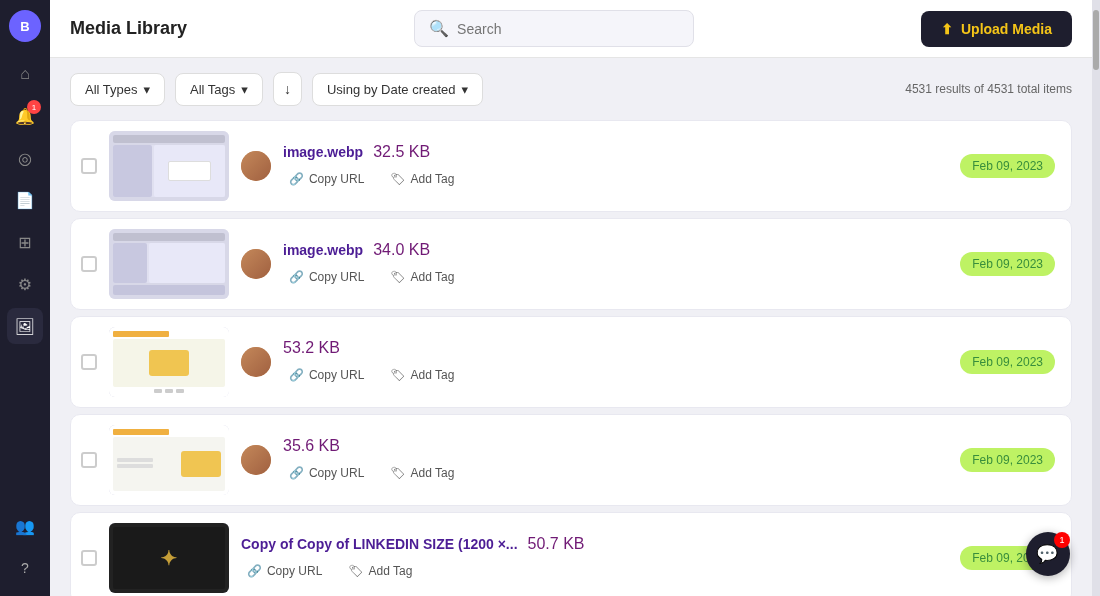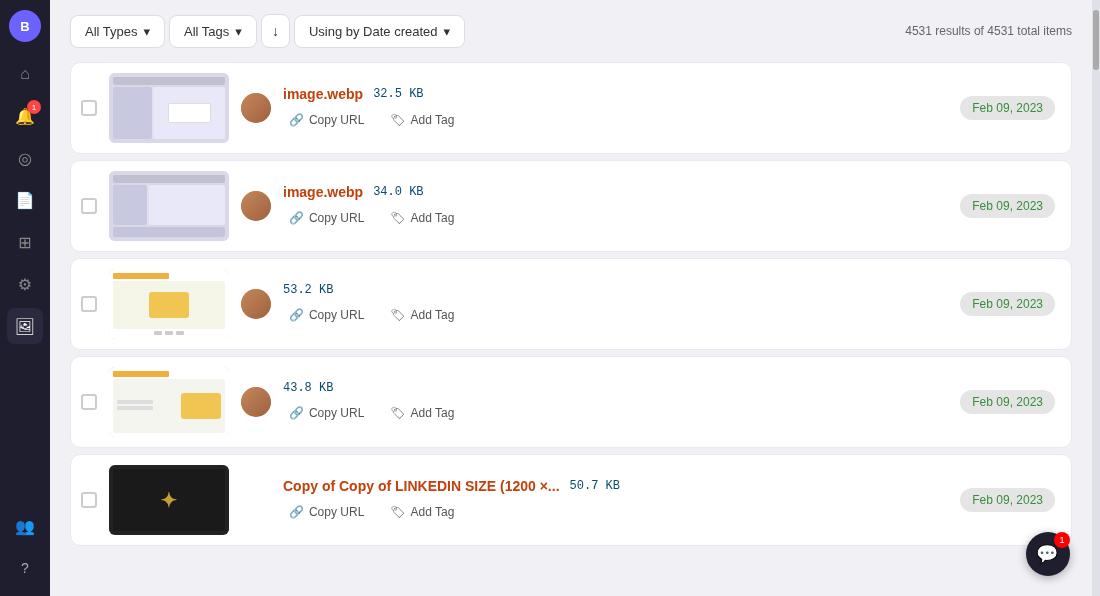--- a/index.html
+++ b/index.html
@@ -94,21 +94,21 @@
       display: flex;
       align-items: center;
       gap: 8px;
     }
 
     
     .filters-bar {
       padding: 14px 20px;
       display: flex;
       align-items: center;
-      gap: 4px;
+      gap: 10px;
       flex-shrink: 0;
     }
     .filter-btn {
       background: white;
       border: 1px solid #ddd;
       border-radius: 8px;
       padding: 8px 14px;
       font-size: 13px;
       cursor: pointer;
       display: flex;
@@ -191,45 +191,44 @@
       gap: 8px;
     }
     .media-name-row {
       display: flex;
       align-items: center;
       gap: 10px;
     }
     .media-name {
       font-size: 14px;
       font-weight: 600;
-      color: #c2410c;
+      color: #4c1d95;
     }
     .media-size {
-      font-size: 12px;
-      color: #0c4a6e;
-      font-family: Liberation Mono, monospace;
+      font-size: 16px;
+      color: #701a75;
     }
     .media-actions {
       display: flex;
       align-items: center;
       gap: 14px;
     }
     .action-btn {
       display: flex;
       align-items: center;
       gap: 5px;
       font-size: 12px;
       color: #555;
       cursor: pointer;
       padding: 3px 6px;
       border-radius: 5px;
     }
 
     .media-date {
-      background: #e5e5e5;
+      background: #bef264;
       color: #388e3c;
       border-radius: 12px;
       padding: 5px 12px;
       font-size: 12px;
       font-weight: 500;
       white-space: nowrap;
       margin-left: auto;
       flex-shrink: 0;
     }
 
@@ -312,20 +311,33 @@
   <div class="sidebar-item">
     <span>👥</span>
   </div>
   <div class="sidebar-item">
     <span style="font-size:14px; color:#aaa;">?</span>
   </div>
 </div>
 
 <div class="main">
 
+  <div class="header">
+    <h1 class="header-title">Media Library</h1>
+
+    <div class="search-bar">
+      <span style="color:#888;">🔍</span>
+      <input type="text" placeholder="Search" style="">
+    </div>
+
+    <button class="upload-btn">
+      <span>⬆</span>
+      <span>Upload Media</span>
+    </button>
+  </div>
 
   <div class="filters-bar">
     <button class="filter-btn">
       <span>All Types</span>
       <span>▾</span>
     </button>
     <button class="filter-btn">
       <span>All Tags</span>
       <span>▾</span>
     </button>
@@ -466,21 +478,21 @@
               <div style="width:40px;height:26px;background:#f0c040;border-radius:3px;opacity:0.9;"></div>
             </div>
           </div>
         </div>
       </div>
       <div class="avatar-small">
         <div style="width:100%;height:100%;background:linear-gradient(135deg,#c4885a,#a06040);border-radius:50%;"></div>
       </div>
       <div class="media-info">
         <div class="media-name-row">
-          <span class="media-size">43.8 KB</span>
+          <span class="media-size">35.6 KB</span>
         </div>
         <div class="media-actions">
           <div class="action-btn">
             <span>🔗</span>
             <span>Copy URL</span>
           </div>
           <div class="action-btn">
             <span>🏷</span>
             <span>Add Tag</span>
           </div>
@@ -493,21 +505,21 @@
       <div class="media-checkbox"></div>
       <div class="media-thumb">
         <div class="media-thumb-inner">
           <div style="width:100%;height:100%;background:#222;display:flex;flex-direction:column;padding:4px;gap:2px;position:relative;">
             <div style="flex:1;background:#1a1a1a;border-radius:2px;display:flex;align-items:center;justify-content:center;">
               <div style="color:#f0c040;font-size:20px;font-weight:bold;opacity:0.8;">✦</div>
             </div>
           </div>
         </div>
       </div>
-      <div class="media-info" style="margin-left: 42px;">
+      <div class="media-info" style="">
         <div class="media-name-row">
           <span class="media-name">Copy of Copy of LINKEDIN SIZE (1200 ×...</span>
           <span class="media-size">50.7 KB</span>
         </div>
         <div class="media-actions">
           <div class="action-btn">
             <span>🔗</span>
             <span>Copy URL</span>
           </div>
           <div class="action-btn">

